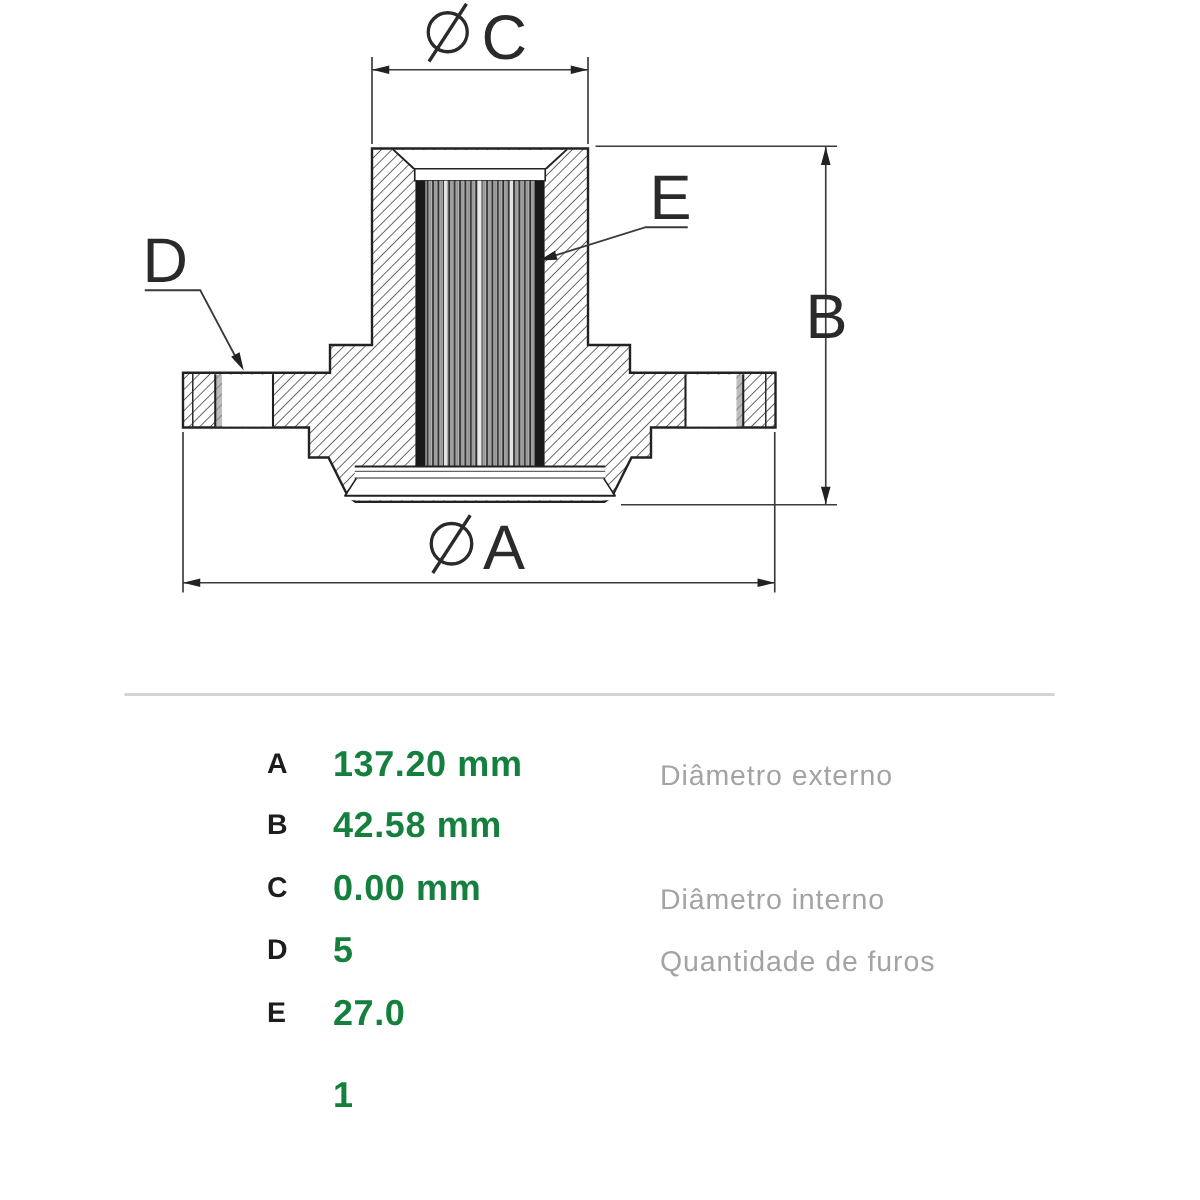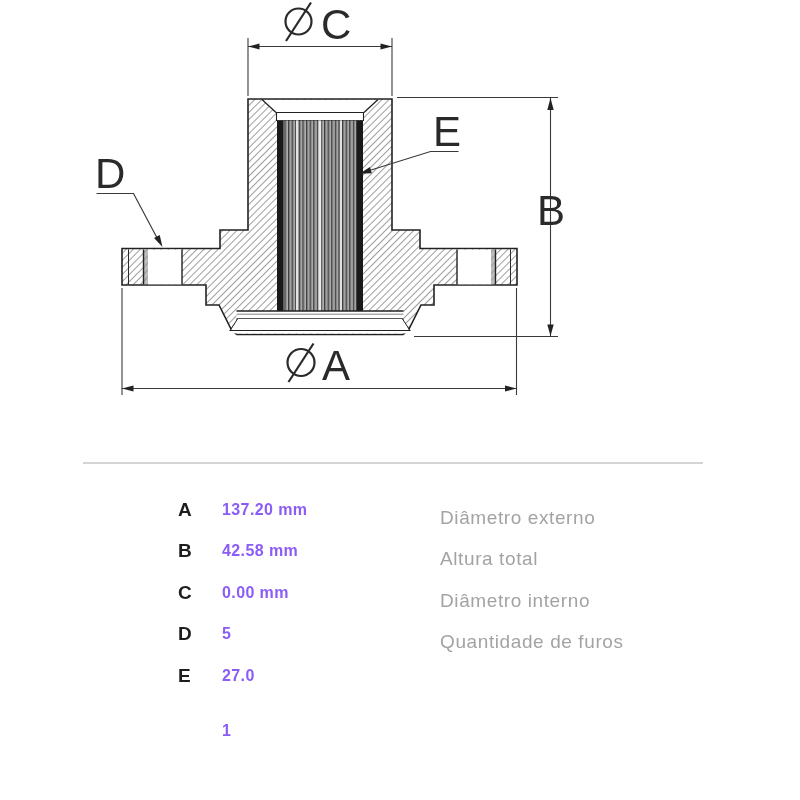--- a/index.html
+++ b/index.html
@@ -3,21 +3,21 @@
 <meta charset="utf-8">
 <style>
   html,body{margin:0;padding:0;background:#ffffff;}
   #page{position:relative;width:800px;height:800px;background:#fff;overflow:hidden;
         font-family:"Liberation Sans",sans-serif;}
   #drawing{position:absolute;left:0;top:0;}
   #separator{position:absolute;left:83px;top:462px;width:620px;height:2px;background:#d4d4d4;}
   #spec-table{position:absolute;left:178px;top:489px;width:540px;display:flex;flex-direction:column;}
   .spec-row{height:41.5px;display:flex;align-items:center;}
   .spec-letter{width:44px;font-size:19px;font-weight:bold;color:#1d1d1d;letter-spacing:.3px;}
-  .spec-value{width:218px;font-size:16px;font-weight:bold;color:#8b5cf6;letter-spacing:.4px;}
+  .spec-value{width:218px;font-size:24px;font-weight:bold;color:#15803d;letter-spacing:.4px;}
   .spec-label{flex:1;font-size:19px;font-weight:400;color:#a3a3a3;letter-spacing:.6px;margin-top:16px;}
   .spacer{height:14px;}
   svg text{font-family:"Liberation Sans",sans-serif;font-size:42px;fill:#2a2a2a;}
 </style>
 </head>
 <body>
 
 <div id="page">
 
   <svg id="drawing" width="800" height="462" viewBox="0 0 800 462">
@@ -126,21 +126,20 @@
 
   <div id="spec-table">
     <div class="spec-row">
       <span class="spec-letter">A</span>
       <span class="spec-value">137.20 mm</span>
       <span class="spec-label">Diâmetro externo</span>
     </div>
     <div class="spec-row">
       <span class="spec-letter">B</span>
       <span class="spec-value">42.58 mm</span>
-      <span class="spec-label">Altura total</span>
     </div>
     <div class="spec-row">
       <span class="spec-letter">C</span>
       <span class="spec-value">0.00 mm</span>
       <span class="spec-label">Diâmetro interno</span>
     </div>
     <div class="spec-row">
       <span class="spec-letter">D</span>
       <span class="spec-value">5</span>
       <span class="spec-label">Quantidade de furos</span>

